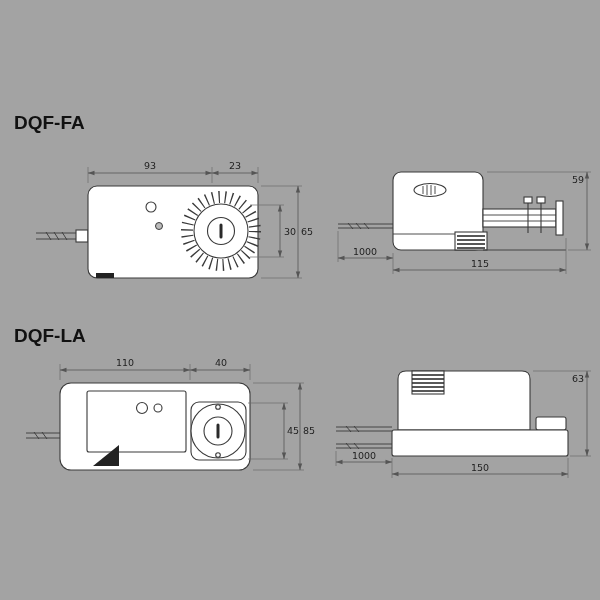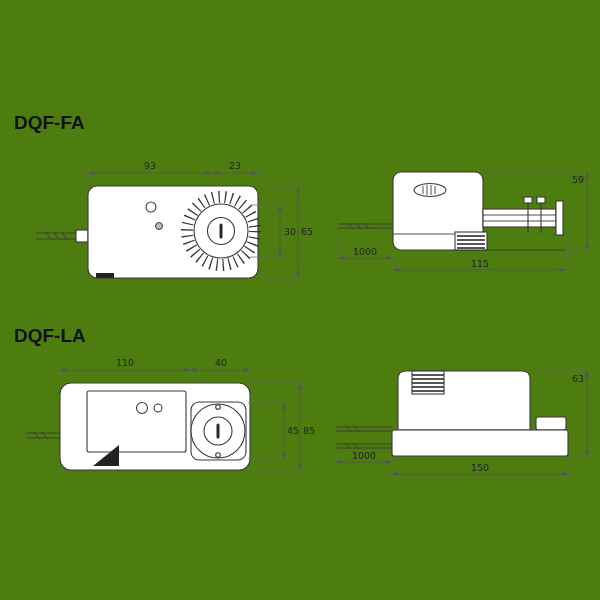--- a/index.html
+++ b/index.html
@@ -1,16 +1,16 @@
 <!DOCTYPE html>
 <html><head>
 <meta charset="utf-8">
 <style>
   html,body{margin:0;padding:0;background:#ffffff;}
-  .page{width:600px;height:600px;background:#4d7c0f;position:relative;overflow:hidden;}
+  .page{width:600px;height:600px;background:#a3a3a3;position:relative;overflow:hidden;}
   svg{display:block;}
   .ln{stroke:#3a3a3a;stroke-width:1.1;fill:none;}
   .lnf{stroke:#3a3a3a;stroke-width:1.1;fill:#ffffff;}
   .thin{stroke:#3a3a3a;stroke-width:0.9;fill:none;}
   .ext{stroke:#6a6a6a;stroke-width:0.7;fill:none;}
   .dim{stroke:#555555;stroke-width:0.8;fill:none;}
   .dimtxt{font-family:"DejaVu Sans",sans-serif;font-size:9.5px;fill:#222222;}
   .title{font-family:"Liberation Sans",sans-serif;font-size:19px;font-weight:bold;fill:#111111;}
   .dark{fill:#222222;stroke:none;}
   .rib{stroke:#2e2e2e;stroke-width:1.6;fill:none;}

